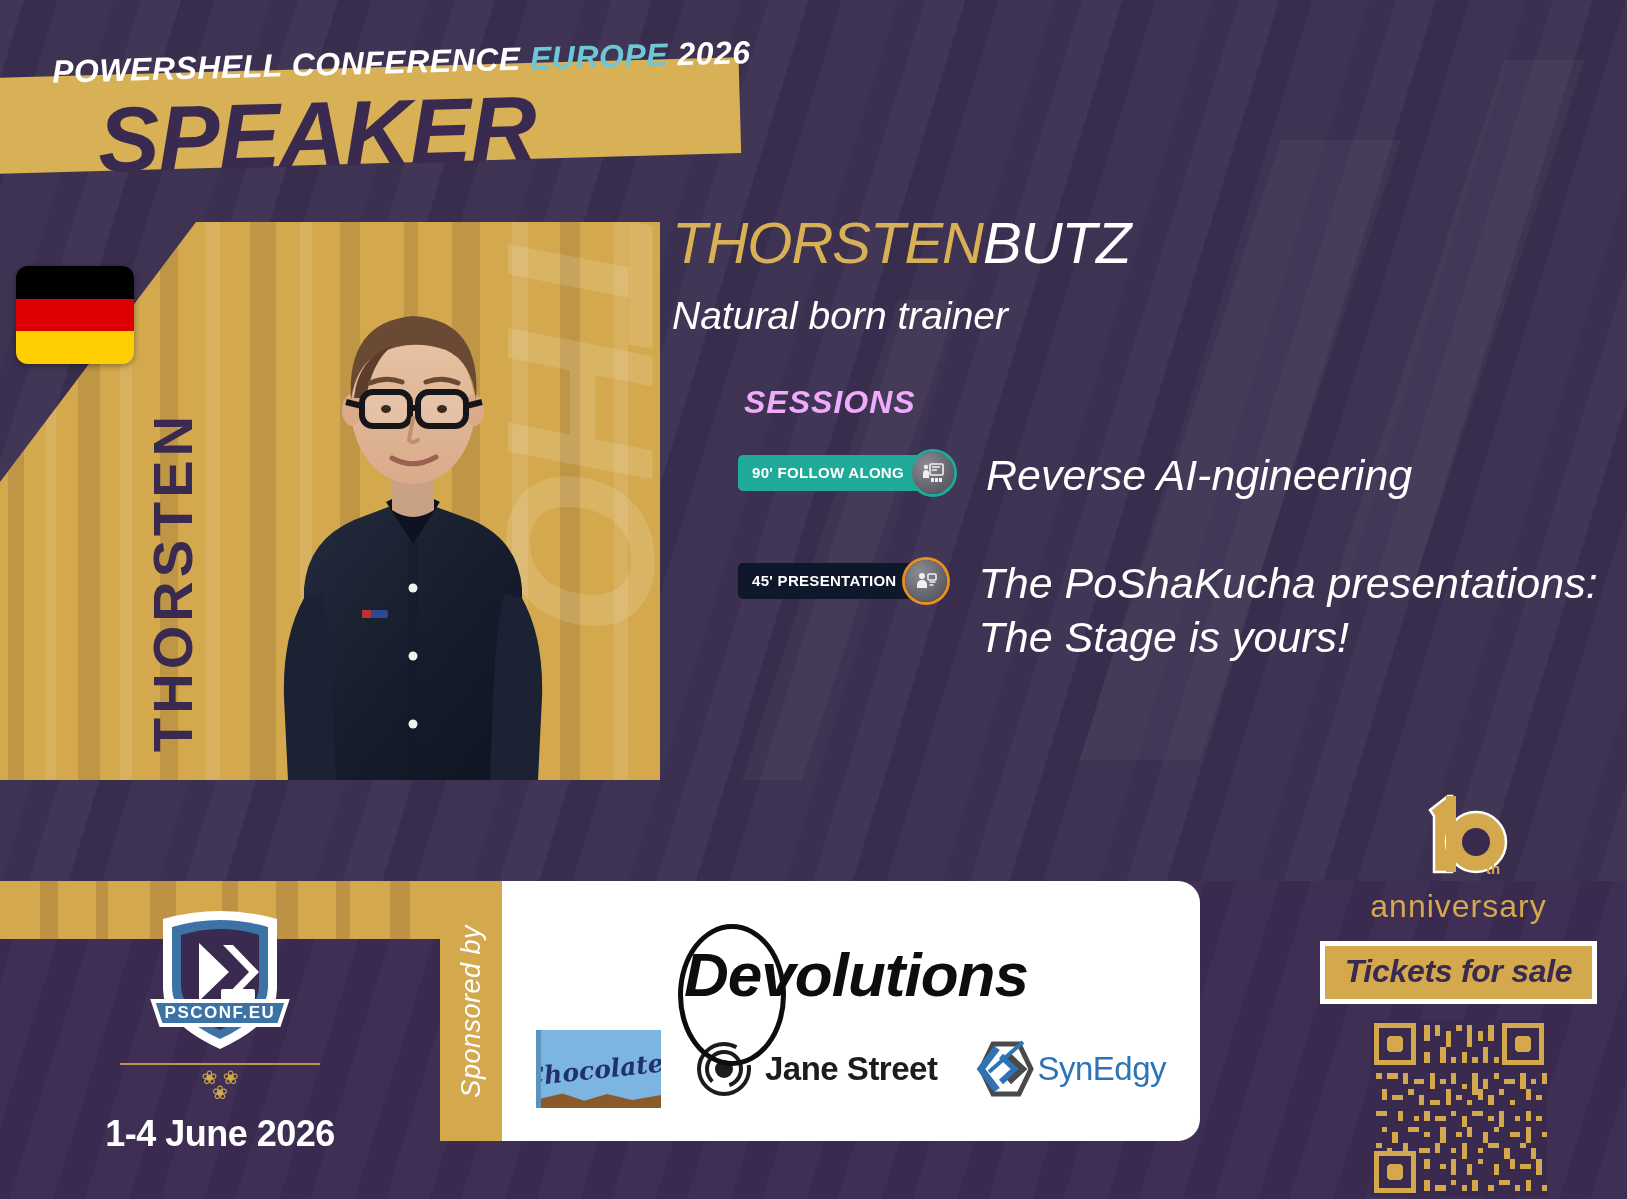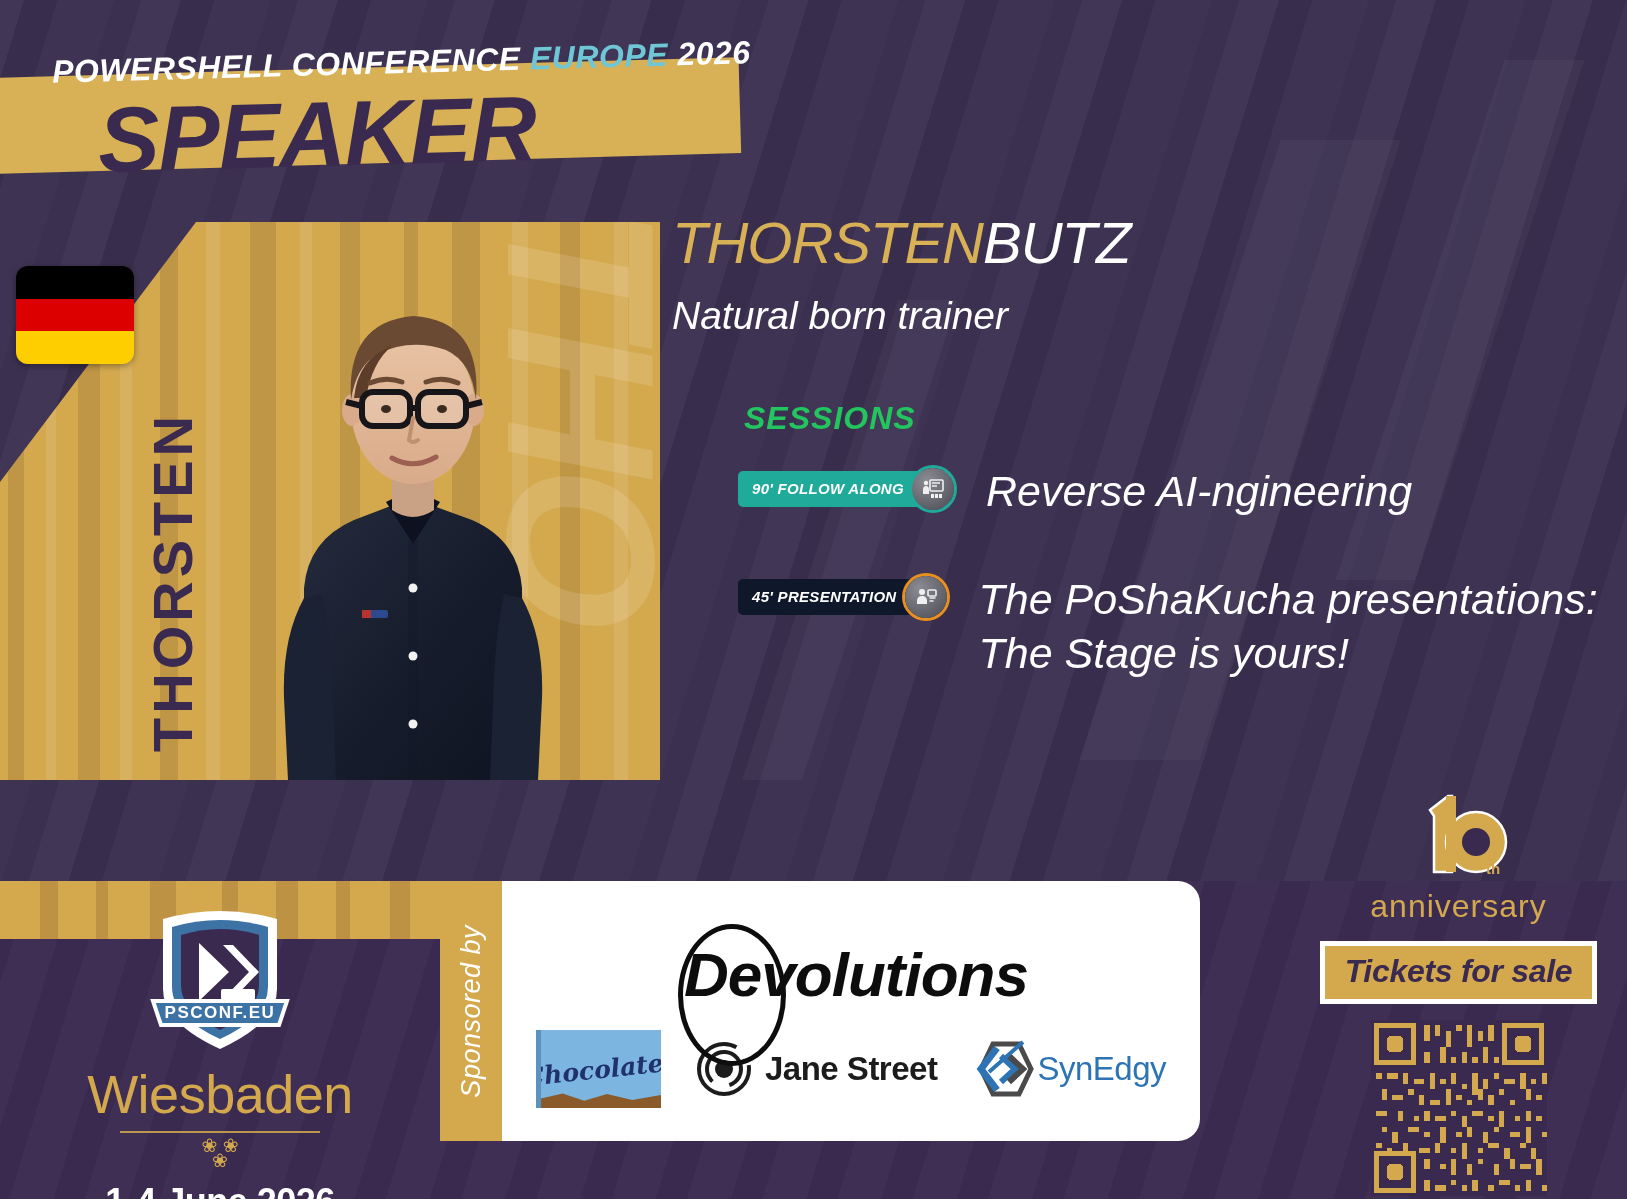--- a/index.html
+++ b/index.html
@@ -125,37 +125,37 @@
     letter-spacing:-1px; line-height:1;
   }
   .speaker-name .first { color:#d8b055; }
   .speaker-name .last { color:#ffffff; }
   .speaker-tagline {
     margin-top:22px;
     font-size:39px; font-style:italic; color:#ffffff;
     font-weight:300;
   }
   .sessions-label {
-    margin-top:62px; margin-left:72px;
+    margin-top:46px; margin-left:72px;
     font-size:32px; font-weight:bold; font-style:italic;
-    color:#22c55e; letter-spacing:1px;
+    color:#f0abfc; letter-spacing:1px;
   }
   .session-row {
     display:flex; align-items:flex-start;
     margin-top:28px; margin-left:66px;
   }
   .session-row.second { margin-top:54px; }
   .badge-wrap { position:relative; flex:0 0 auto; margin-top:6px; }
   .badge-pill {
     display:inline-block;
     height:36px; line-height:36px;
     padding:0 46px 8px 14px;
     border-radius:5px;
     color:#ffffff; font-size:15px; font-weight:bold;
-    font-style:italic; letter-spacing:0.3px;
+    letter-spacing:0.3px;
     white-space:nowrap;
   }
   .badge-pill.teal { background:#1faa9a; }
   .badge-pill.orange { background:#0f172a; }
   .badge-icon {
     position:absolute; right:-4px; top:-3px;
     width:42px; height:42px; border-radius:50%;
     background:radial-gradient(circle at 35% 30%, #8b8b93, #4a4a52);
     display:flex; align-items:center; justify-content:center;
   }
@@ -474,21 +474,20 @@
           <g fill="#ffffff">
             <path d="M54 46 L54 104 L84 75 Z"></path>
             <path d="M74 46 L98 75 L74 104 L84 93 L70 75 L84 57 Z" opacity="0.0"></path>
             <path d="M78 48 L104 75 L78 102 L88 102 L114 75 L88 48 Z"></path>
             <rect x="76" y="92" width="34" height="11" rx="2"></rect>
           </g>
           <path d="M8 104 L142 104 L134 128 L16 128 Z" fill="#3d72a4" stroke="#ffffff" stroke-width="4"></path>
           <text x="75" y="121" text-anchor="middle" font-family="Liberation Sans, sans-serif" font-size="17" font-weight="bold" fill="#ffffff" letter-spacing="1.5">PSCONF.EU</text>
         </svg>
       </div>
-      <div class="wiesbaden">Wiesbaden</div>
       <div class="wies-rule"></div>
       <div class="fleur-row">
         ❀&nbsp;❀<span class="r2">❀</span>
       </div>
       <div class="dates">1-4 June 2026</div>
 
     </div>
 
     <div class="sponsor-card">
       <div class="sponsor-strip">

